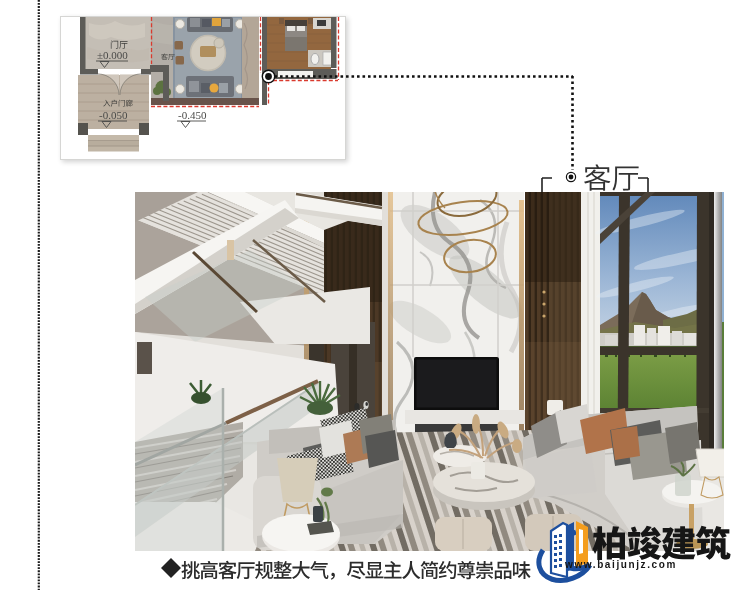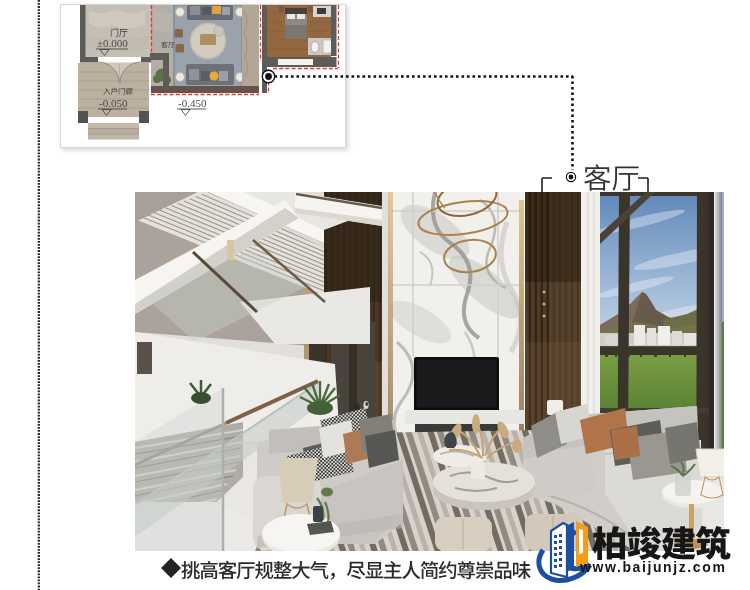--- a/index.html
+++ b/index.html
@@ -1,21 +1,21 @@
 <!DOCTYPE html>
 <html><head><meta charset="utf-8">
 <style>
 html,body{margin:0;padding:0}
 body{width:750px;height:590px;position:relative;background:#fff;
 font-family:"Liberation Sans",sans-serif;overflow:hidden}
 .abs{position:absolute}
 </style></head>
 <body>
 
-<div class="abs" style="left:60px;top:4px;width:284px;height:142px;background:#fff;border:1px solid #d6d6d4;box-shadow:2px 2px 5px rgba(0,0,0,.18)">
+<div class="abs" style="left:60px;top:16px;width:284px;height:142px;background:#fff;border:1px solid #d6d6d4;box-shadow:2px 2px 5px rgba(0,0,0,.18)">
 <svg width="284" height="142" viewBox="0 0 284 142">
 
 <g>
         <rect x="24" y="0" width="66" height="52" fill="#c4beb5"></rect>
 <path d="M28,6 q14,5 26,-2 q16,8 30,2 l0,14 q-20,6 -34,0 q-12,6 -22,-2 Z" fill="#d3ccc2" opacity=".7"></path>
 <path d="M26,30 q18,7 36,0 q14,6 26,1 l0,12 q-22,5 -62,-1 Z" fill="#bfb8ae" opacity=".6"></path>
       </g>
 
 <rect x="19" y="0" width="5.5" height="57" fill="#5d5c58"></rect>
 
@@ -615,13 +615,13 @@
 <polygon points="43,16 55,22 55,58 43,62" fill="#f49d1d"></polygon>
 <polygon points="46,24 50,25 50,48 46,49" fill="#fff"></polygon>
 </g>
 <path d="M8,45 A24,18 -25 0 0 55,60" fill="none" stroke="#1d4f9e" stroke-width="5"></path>
 </svg>
 <svg class="abs" style="left:588px;top:518px" width="162" height="70">
 
 <path transform="translate(4,38.5) scale(0.0355,-0.0355)" fill="#161616" d="M588 853C583 800 571 736 557 679H416V342C396 379 337 483 303 537H380V671H283V854H150V671H37V537H131C109 428 65 299 14 210C36 173 71 115 85 70C109 108 131 156 150 208V-96H283V330C299 289 314 249 324 216L416 329V-88H561V-39H777V-81H929V679H709C727 727 745 781 762 836ZM561 255H777V98H561ZM561 392V542H777V392Z M1035 503C1053 402 1066 269 1065 183L1175 207C1172 295 1159 423 1137 526ZM1662 503C1729 455 1817 385 1856 339L1957 420C1912 466 1822 532 1756 575ZM1517 558C1474 509 1404 455 1344 420C1371 397 1416 344 1436 319C1500 366 1583 443 1639 508ZM1097 811C1112 774 1130 725 1141 687H1016V554H1358V687H1208L1267 708C1257 746 1234 803 1214 847ZM1213 525C1210 415 1198 269 1182 170C1115 155 1053 142 1004 133L1031 -10C1125 13 1245 42 1356 72L1343 206L1288 193C1305 283 1322 400 1336 504ZM1407 541C1441 556 1489 564 1786 601C1801 578 1814 557 1823 539L1936 603C1900 665 1823 760 1765 828L1660 773L1712 705L1571 691C1611 733 1650 782 1681 828L1541 868C1504 793 1442 722 1422 702C1402 682 1384 668 1364 663C1379 629 1400 567 1407 541ZM1557 416C1517 330 1437 256 1345 211C1372 189 1419 140 1439 114C1457 124 1474 136 1491 149C1506 127 1523 106 1541 87C1478 54 1405 30 1327 15C1352 -13 1383 -65 1397 -99C1488 -76 1571 -45 1643 -2C1706 -44 1780 -76 1867 -97C1885 -61 1923 -6 1952 22C1878 35 1812 56 1755 83C1815 141 1862 213 1894 302L1804 341L1780 336H1660C1668 351 1677 366 1684 382ZM1578 227H1707C1689 201 1668 178 1643 156C1618 178 1597 201 1578 227Z M2325 787V679H2484V647H2277V541H2484V507H2321V399H2484V367H2316V267H2484V234H2278V125H2484V75H2621V125H2876V234H2621V267H2847V367H2621V399H2842V541H2889V647H2842V787H2621V854H2484V787ZM2621 541H2715V507H2621ZM2621 647V679H2715V647ZM2027 342C2027 357 2064 379 2091 394H2157C2150 342 2140 294 2128 252C2113 280 2100 313 2089 350L1984 315C2008 235 2037 171 2072 119C2042 69 2004 29 1958 -1C1988 -19 2041 -68 2062 -95C2102 -66 2137 -28 2166 18C2268 -59 2400 -78 2561 -78H2864C2872 -39 2895 24 2915 54C2835 51 2632 51 2565 51C2429 52 2312 66 2224 134C2261 232 2285 355 2297 504L2216 522L2192 519H2186C2227 593 2269 678 2303 764L2217 822L2170 804H1992V679H2124C2093 605 2060 544 2046 522C2024 487 1994 458 1972 451C1990 423 2018 368 2027 342Z M3346 512V283C3346 231 3343 176 3319 125L3307 238L3211 219V377H3322V503H2966V377H3070V191L2938 167L2966 30C3066 54 3194 83 3313 113C3292 75 3258 39 3203 9C3231 -11 3285 -65 3305 -93C3426 -25 3469 88 3481 196C3512 155 3540 111 3555 79L3622 126V72C3622 -6 3631 -30 3651 -52C3669 -72 3701 -81 3728 -81C3746 -81 3767 -81 3786 -81C3806 -81 3831 -77 3846 -68C3865 -59 3877 -45 3886 -26C3894 -7 3900 32 3902 68C3866 80 3822 103 3797 124C3796 96 3795 73 3793 62C3792 51 3790 47 3787 45C3785 43 3782 42 3779 42C3777 42 3773 42 3771 42C3767 42 3765 44 3763 47C3762 51 3762 60 3762 76V512ZM3486 386H3622V232C3597 265 3568 299 3542 326L3486 290ZM3501 860C3482 790 3450 720 3412 662V769H3198L3222 829L3083 865C3050 764 2989 658 2922 594C2956 576 3016 538 3044 515C3075 551 3107 597 3137 649H3150C3174 606 3200 553 3210 519L3332 575C3325 596 3312 622 3297 649H3403C3388 628 3372 609 3356 593C3390 575 3451 537 3478 514C3509 550 3540 597 3568 649H3595C3624 605 3653 554 3666 520L3796 568C3786 591 3768 620 3749 649H3870V769H3621L3641 827Z"></path>
 </svg>
 
-<div class="abs" style="left:580px;top:559px;width:158px;font-family:'Liberation Sans',sans-serif;
-font-weight:bold;font-size:14px;letter-spacing:1.6px;color:#161616;white-space:nowrap">www.baijunjz.com</div>
+<div class="abs" style="left:565px;top:559px;width:158px;font-family:'Liberation Sans',sans-serif;
+font-weight:bold;font-size:10px;letter-spacing:1.6px;color:#161616;white-space:nowrap">www.baijunjz.com</div>
 </body></html>

